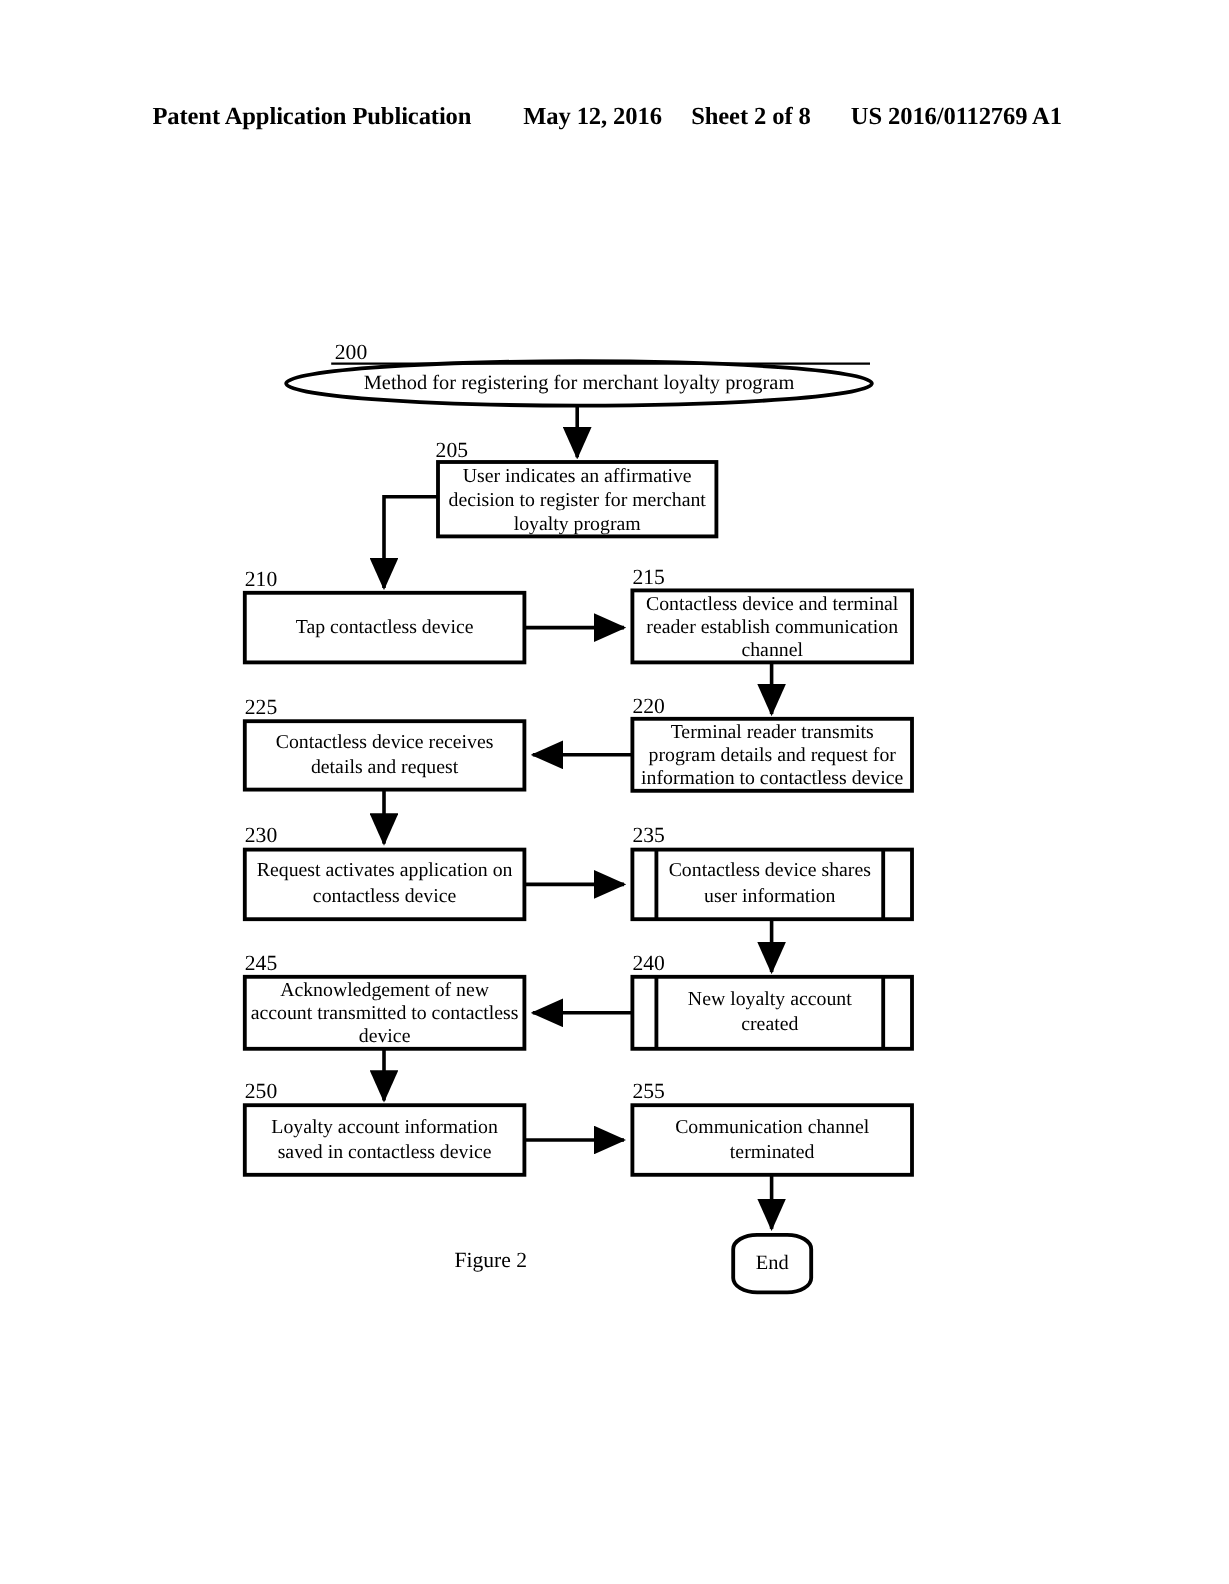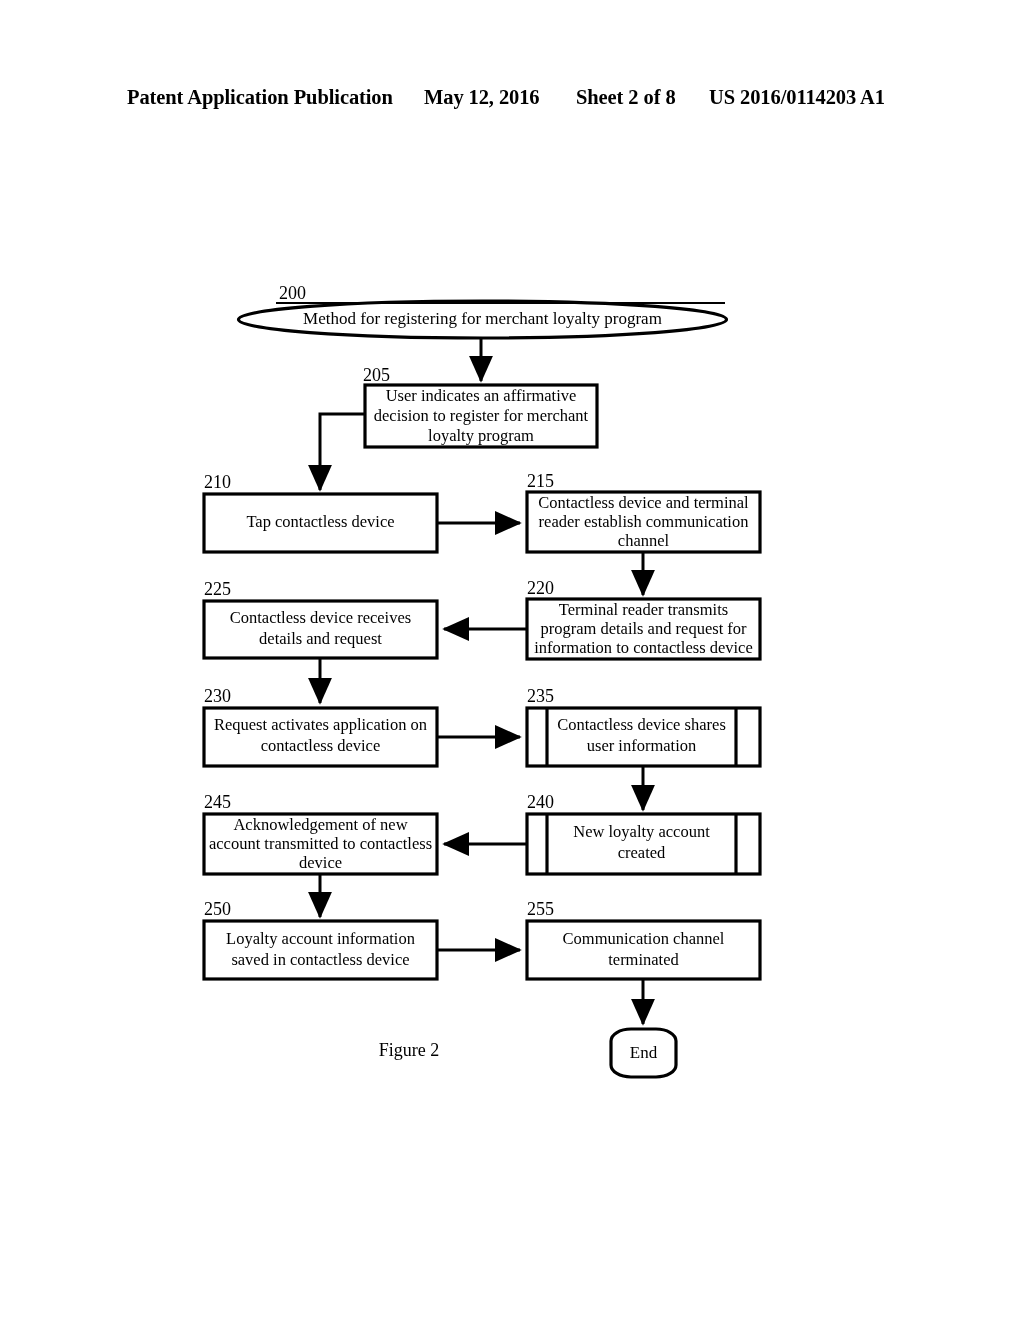--- a/index.html
+++ b/index.html
@@ -30,21 +30,21 @@
     height: 30px;
     display: flex;
     align-items: baseline;
     font-family: "Liberation Serif", "DejaVu Serif", serif;
     font-weight: bold;
     font-size: 20.5px;
     letter-spacing: -0.1px;
     white-space: nowrap;
   }
   .hdr-title { position: absolute; left: 127px; }
-  .hdr-date  { position: absolute; left: 424px; }
+  .hdr-date  { position: absolute; left: 436px; }
   .hdr-sheet { position: absolute; left: 576px; }
   .hdr-pub   { position: absolute; left: 709px; }
 
   
   #flow {
     position: absolute;
     top: 0;
     left: 0;
     width: 1024px;
     height: 1320px;
@@ -107,21 +107,21 @@
 </style>
 </head>
 <body>
 
 <div id="page">
 
   <div class="pub-header">
     <span class="hdr-title">Patent Application Publication</span>
     <span class="hdr-date">May 12, 2016</span>
     <span class="hdr-sheet">Sheet 2 of 8</span>
-    <span class="hdr-pub">US 2016/0114203 A1</span>
+    <span class="hdr-pub">US 2016/0112769 A1</span>
   </div>
 
   <svg id="flow" viewBox="0 0 1024 1320">
     <defs>
       <marker id="arrowhead" markerWidth="9" markerHeight="8" refX="8.4" refY="4" orient="auto" markerUnits="strokeWidth">
         <path d="M0,0 L9,4 L0,8 z" fill="#000000"></path>
       </marker>
     </defs>
 
     <g>

